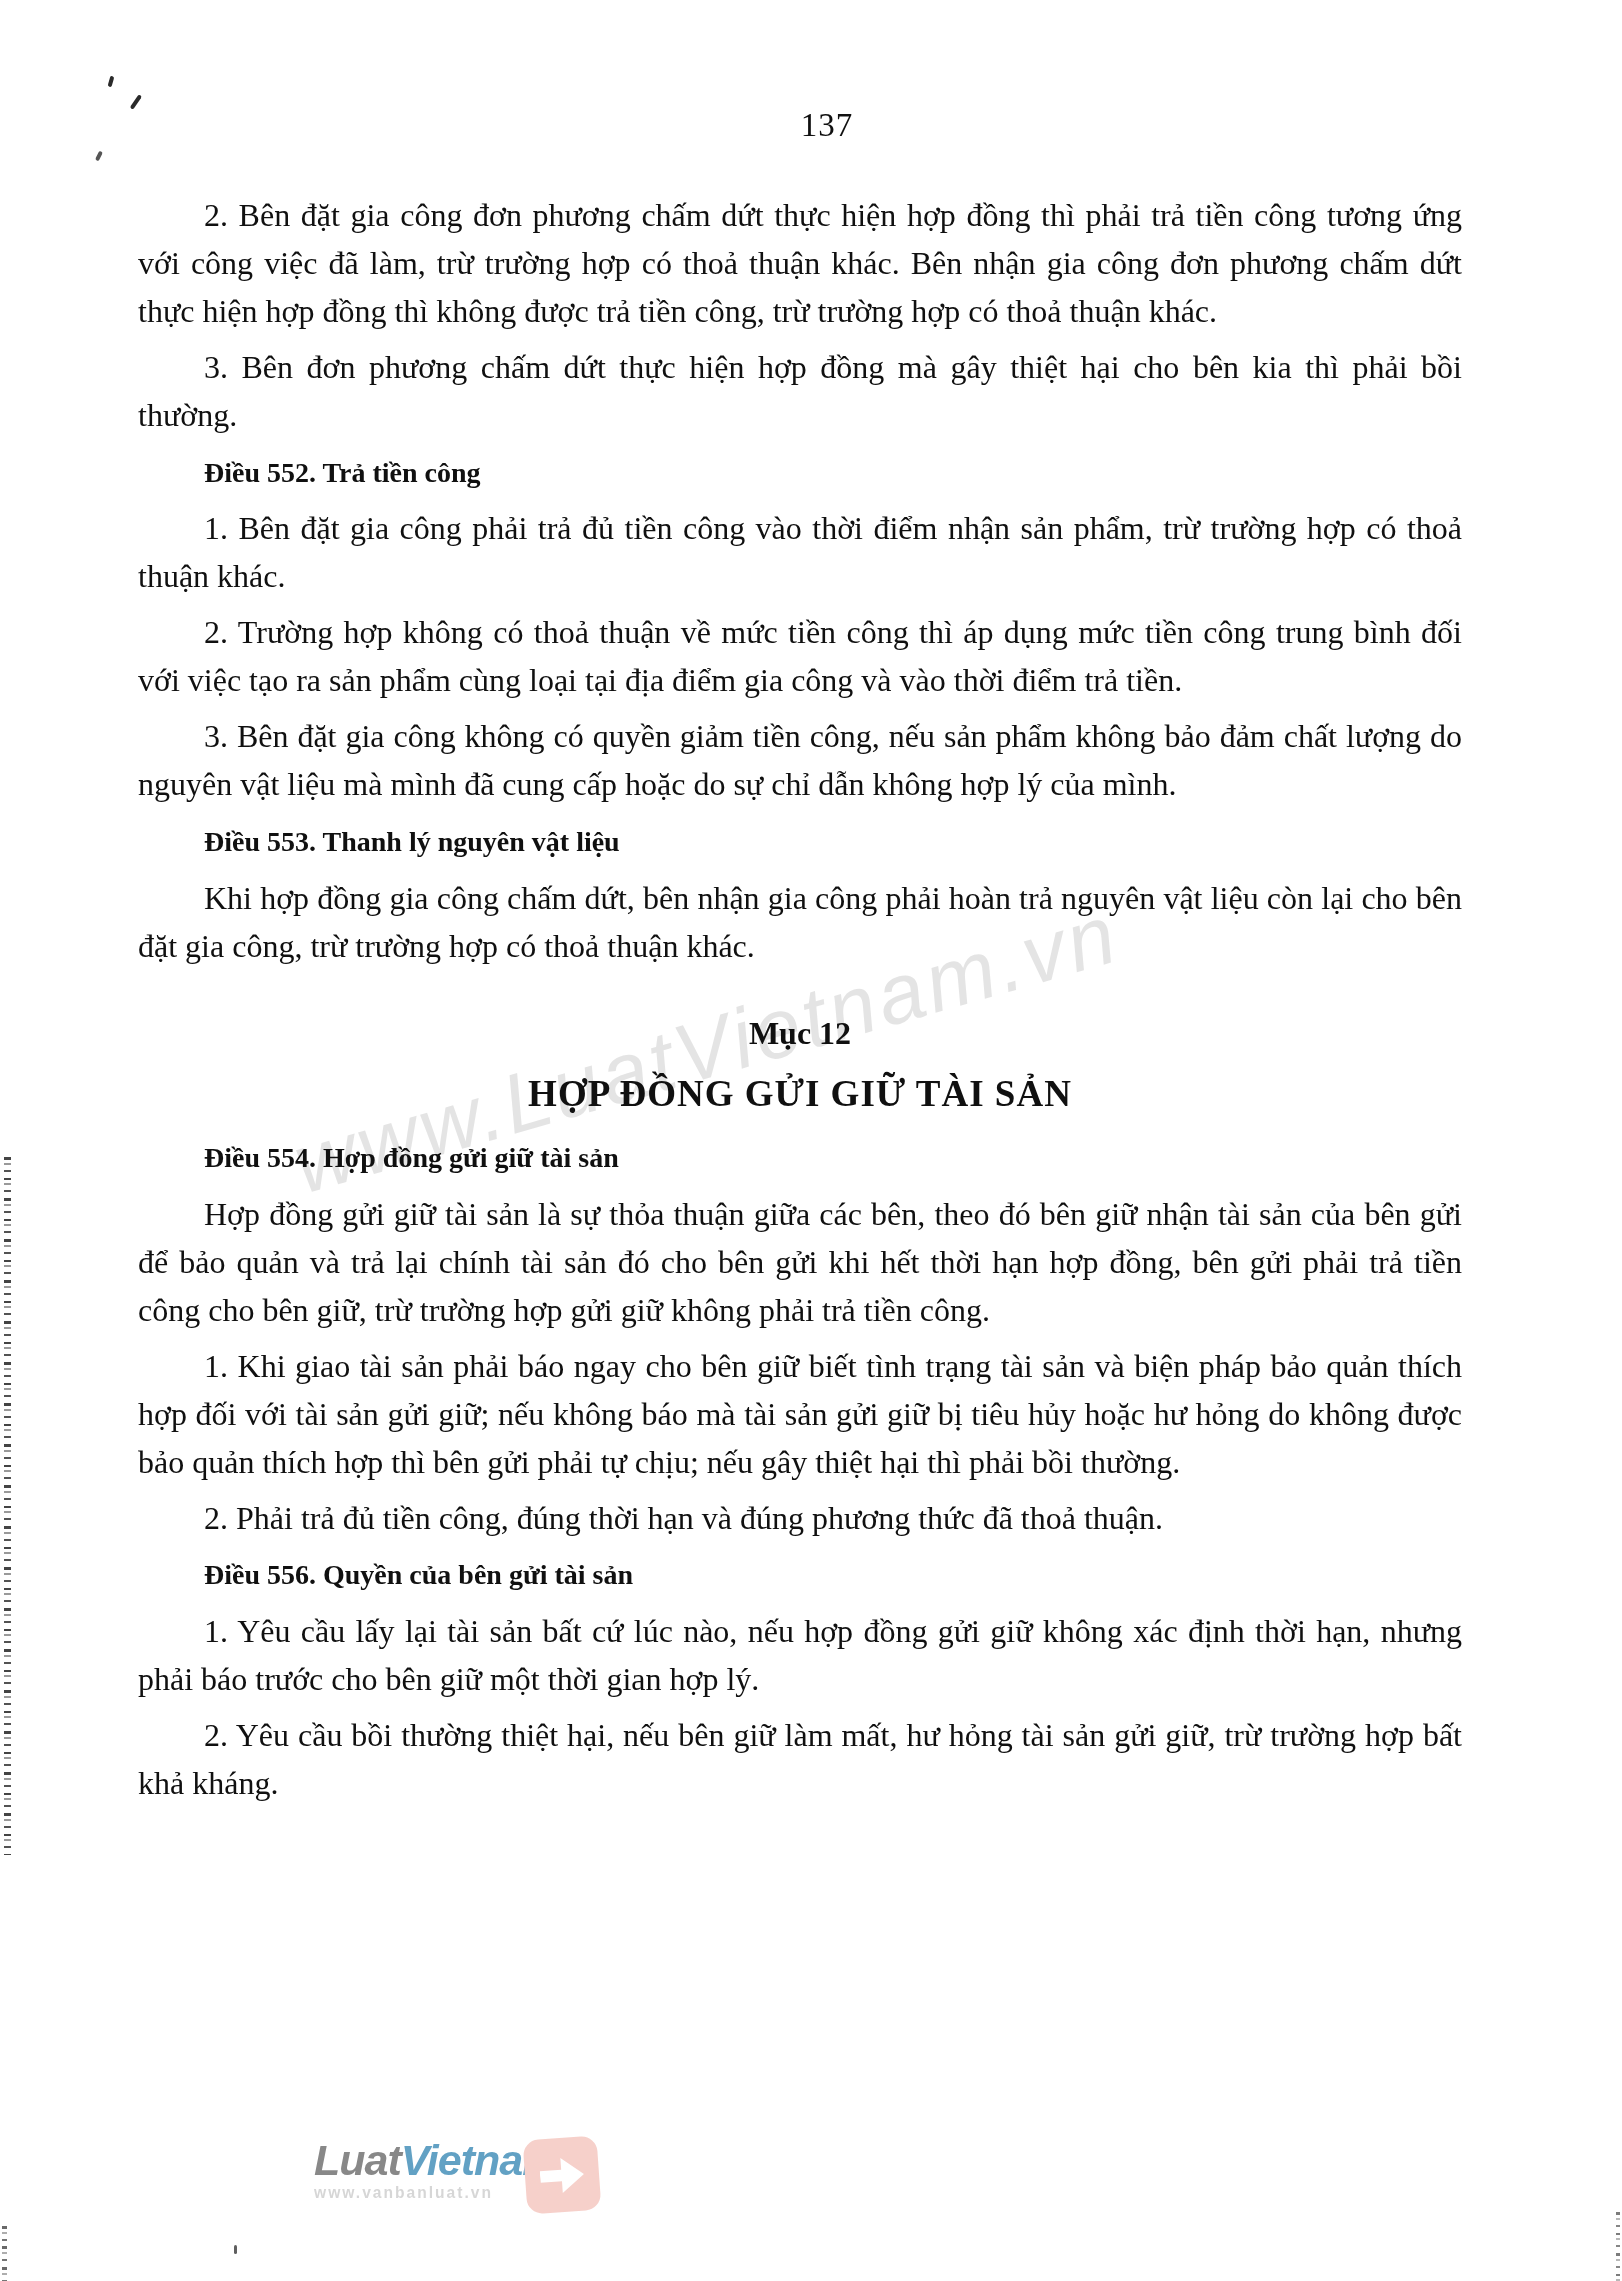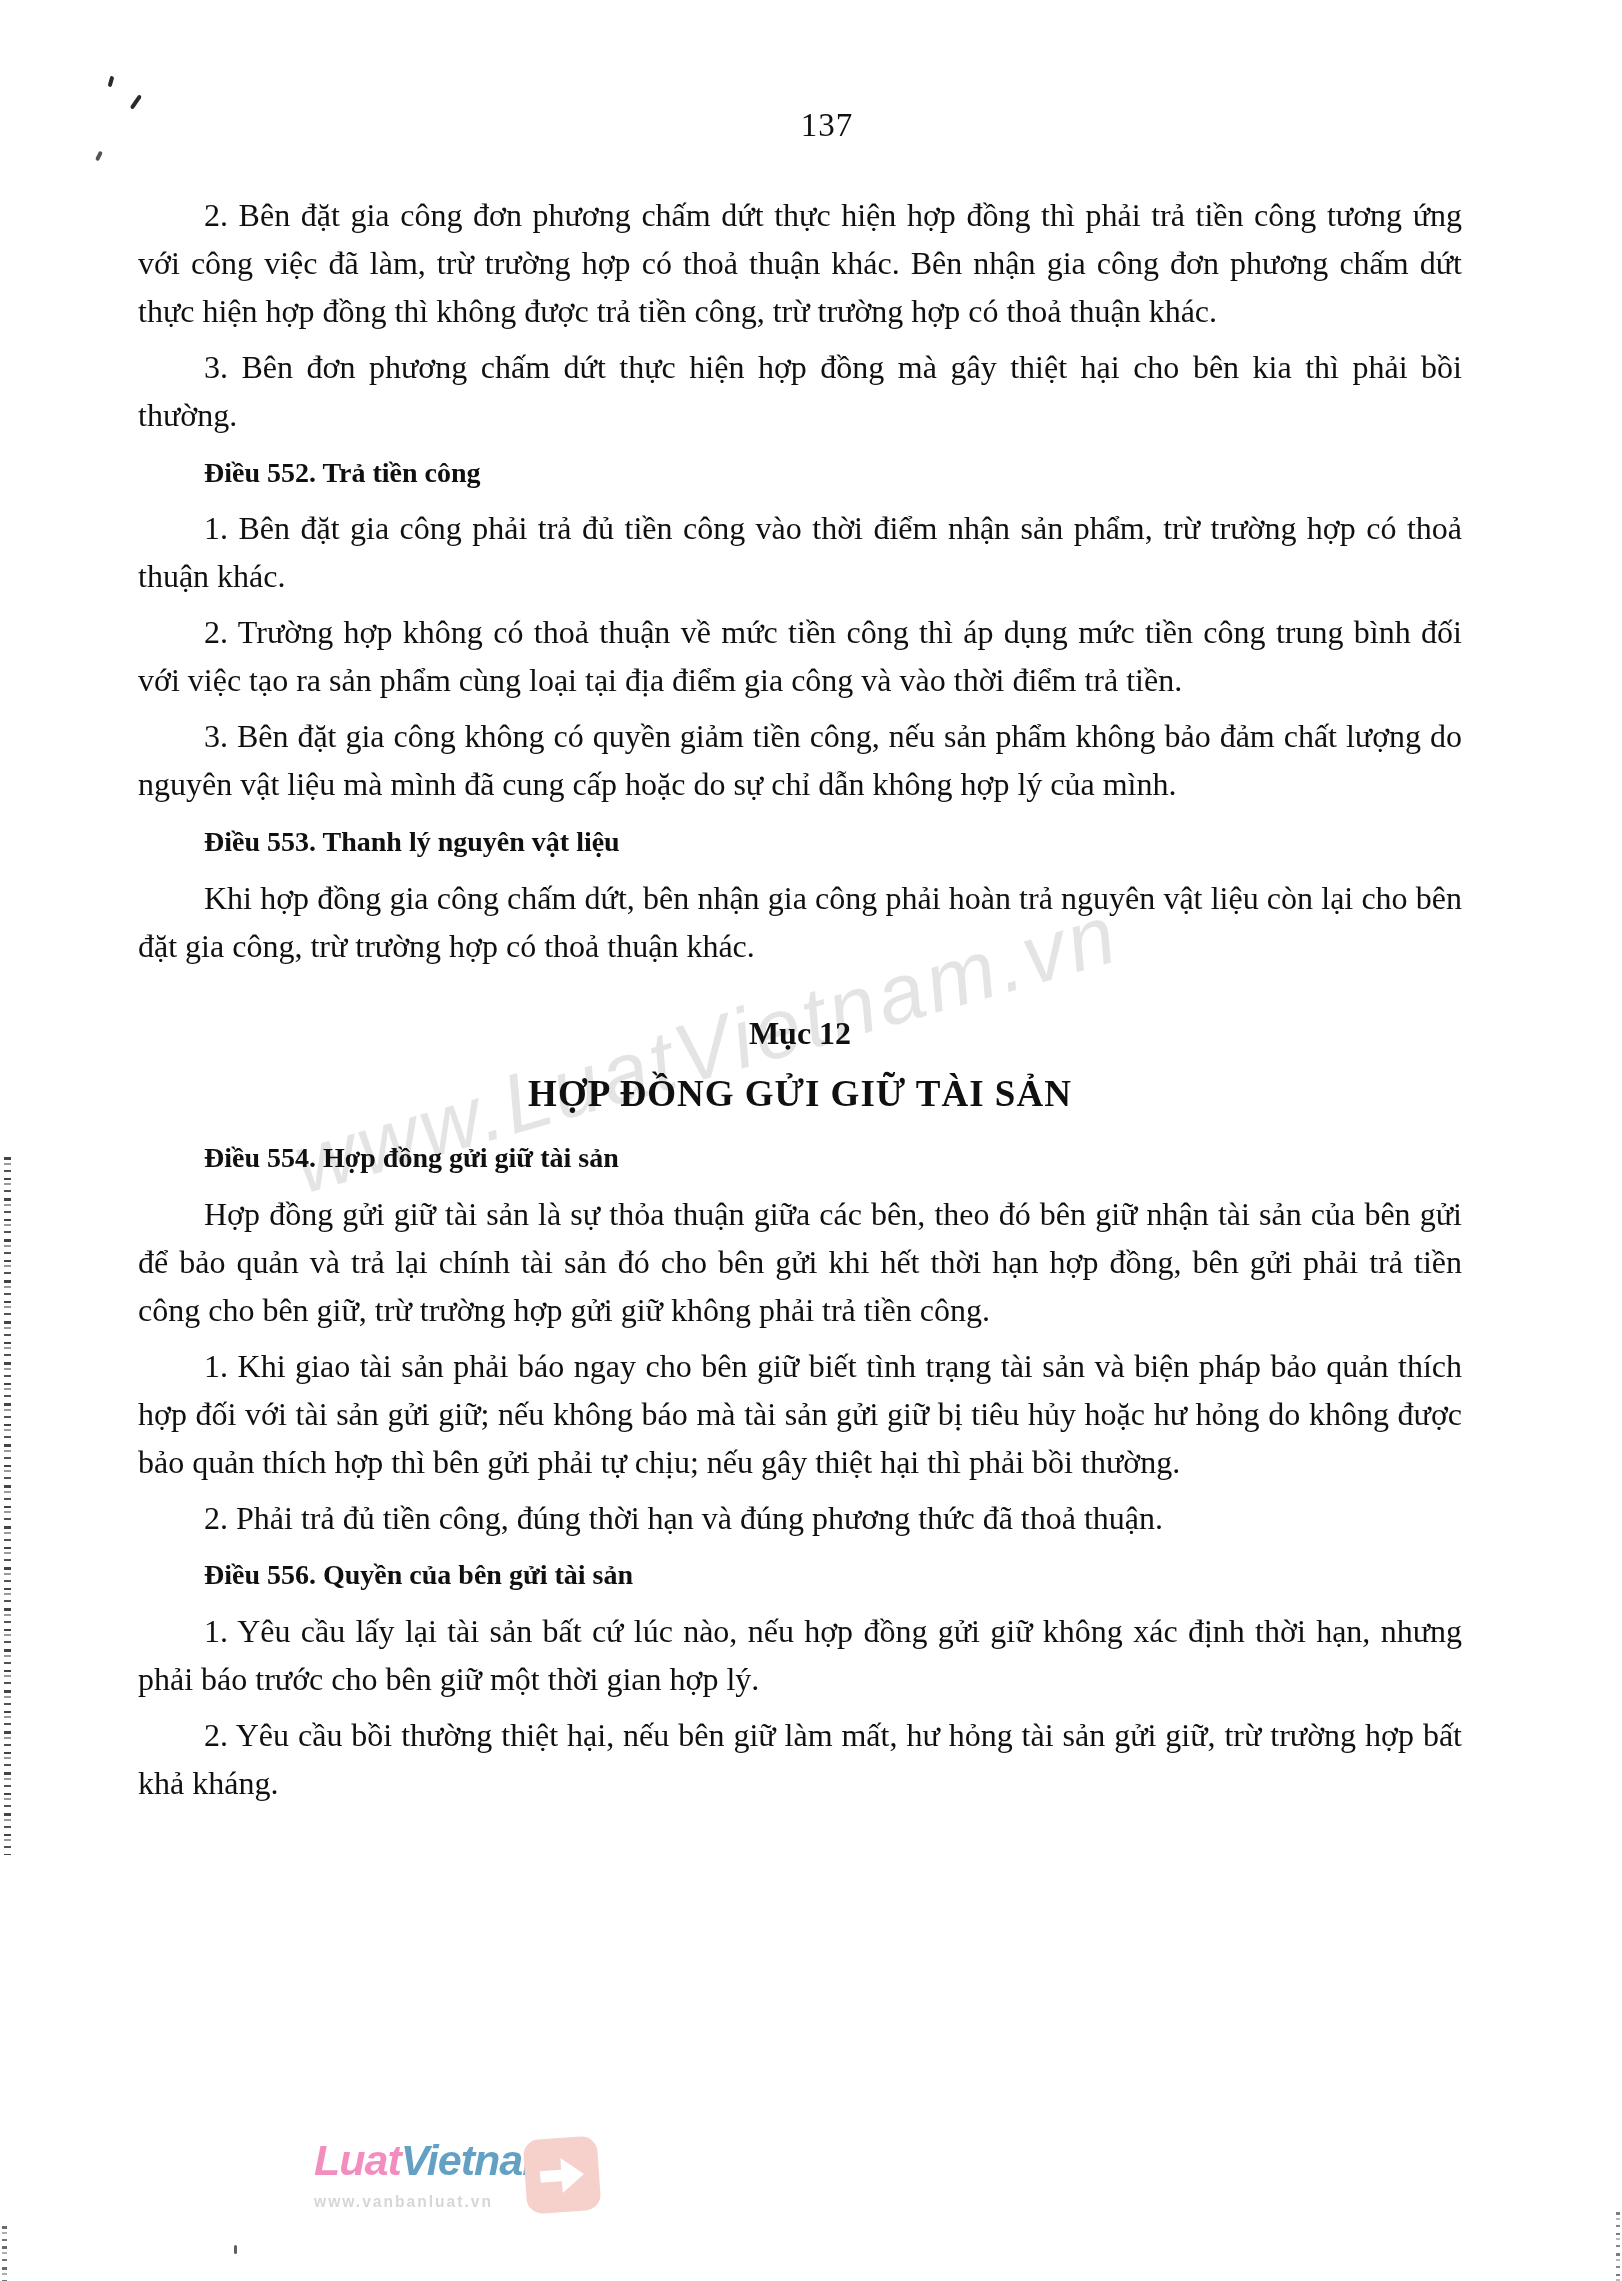--- a/index.html
+++ b/index.html
@@ -47,26 +47,26 @@
   
   .logo{
     position:absolute;left:314px;top:2138px;width:285px;height:80px;
     opacity:0.62;z-index:2;
   }
   .logo-text{
     font-family:"Liberation Sans", sans-serif;
     font-weight:bold;font-style:italic;
     font-size:43px;line-height:45px;letter-spacing:-1px;white-space:nowrap;
   }
-  .logo-luat{color:#ec4899;}
+  .logo-luat{color:#404040;}
   .logo-vietnam{color:#0369a1;}
   .logo-url{
     font-family:"Liberation Sans", sans-serif;
     font-size:15.6px;line-height:17.6px;font-weight:bold;
-    color:#bdbdbd;letter-spacing:2px;margin-top:10px;
+    color:#bdbdbd;letter-spacing:2px;margin-top:1px;
   }
   .arrow-badge{
     position:absolute;right:0;top:0;width:74px;height:74px;
     border-radius:15.6px;background:#f1b4ab;
     display:flex;align-items:center;justify-content:center;
     transform:rotate(-4deg);
   }
   
   .edge-noise{
     position:absolute;background:repeating-linear-gradient(

